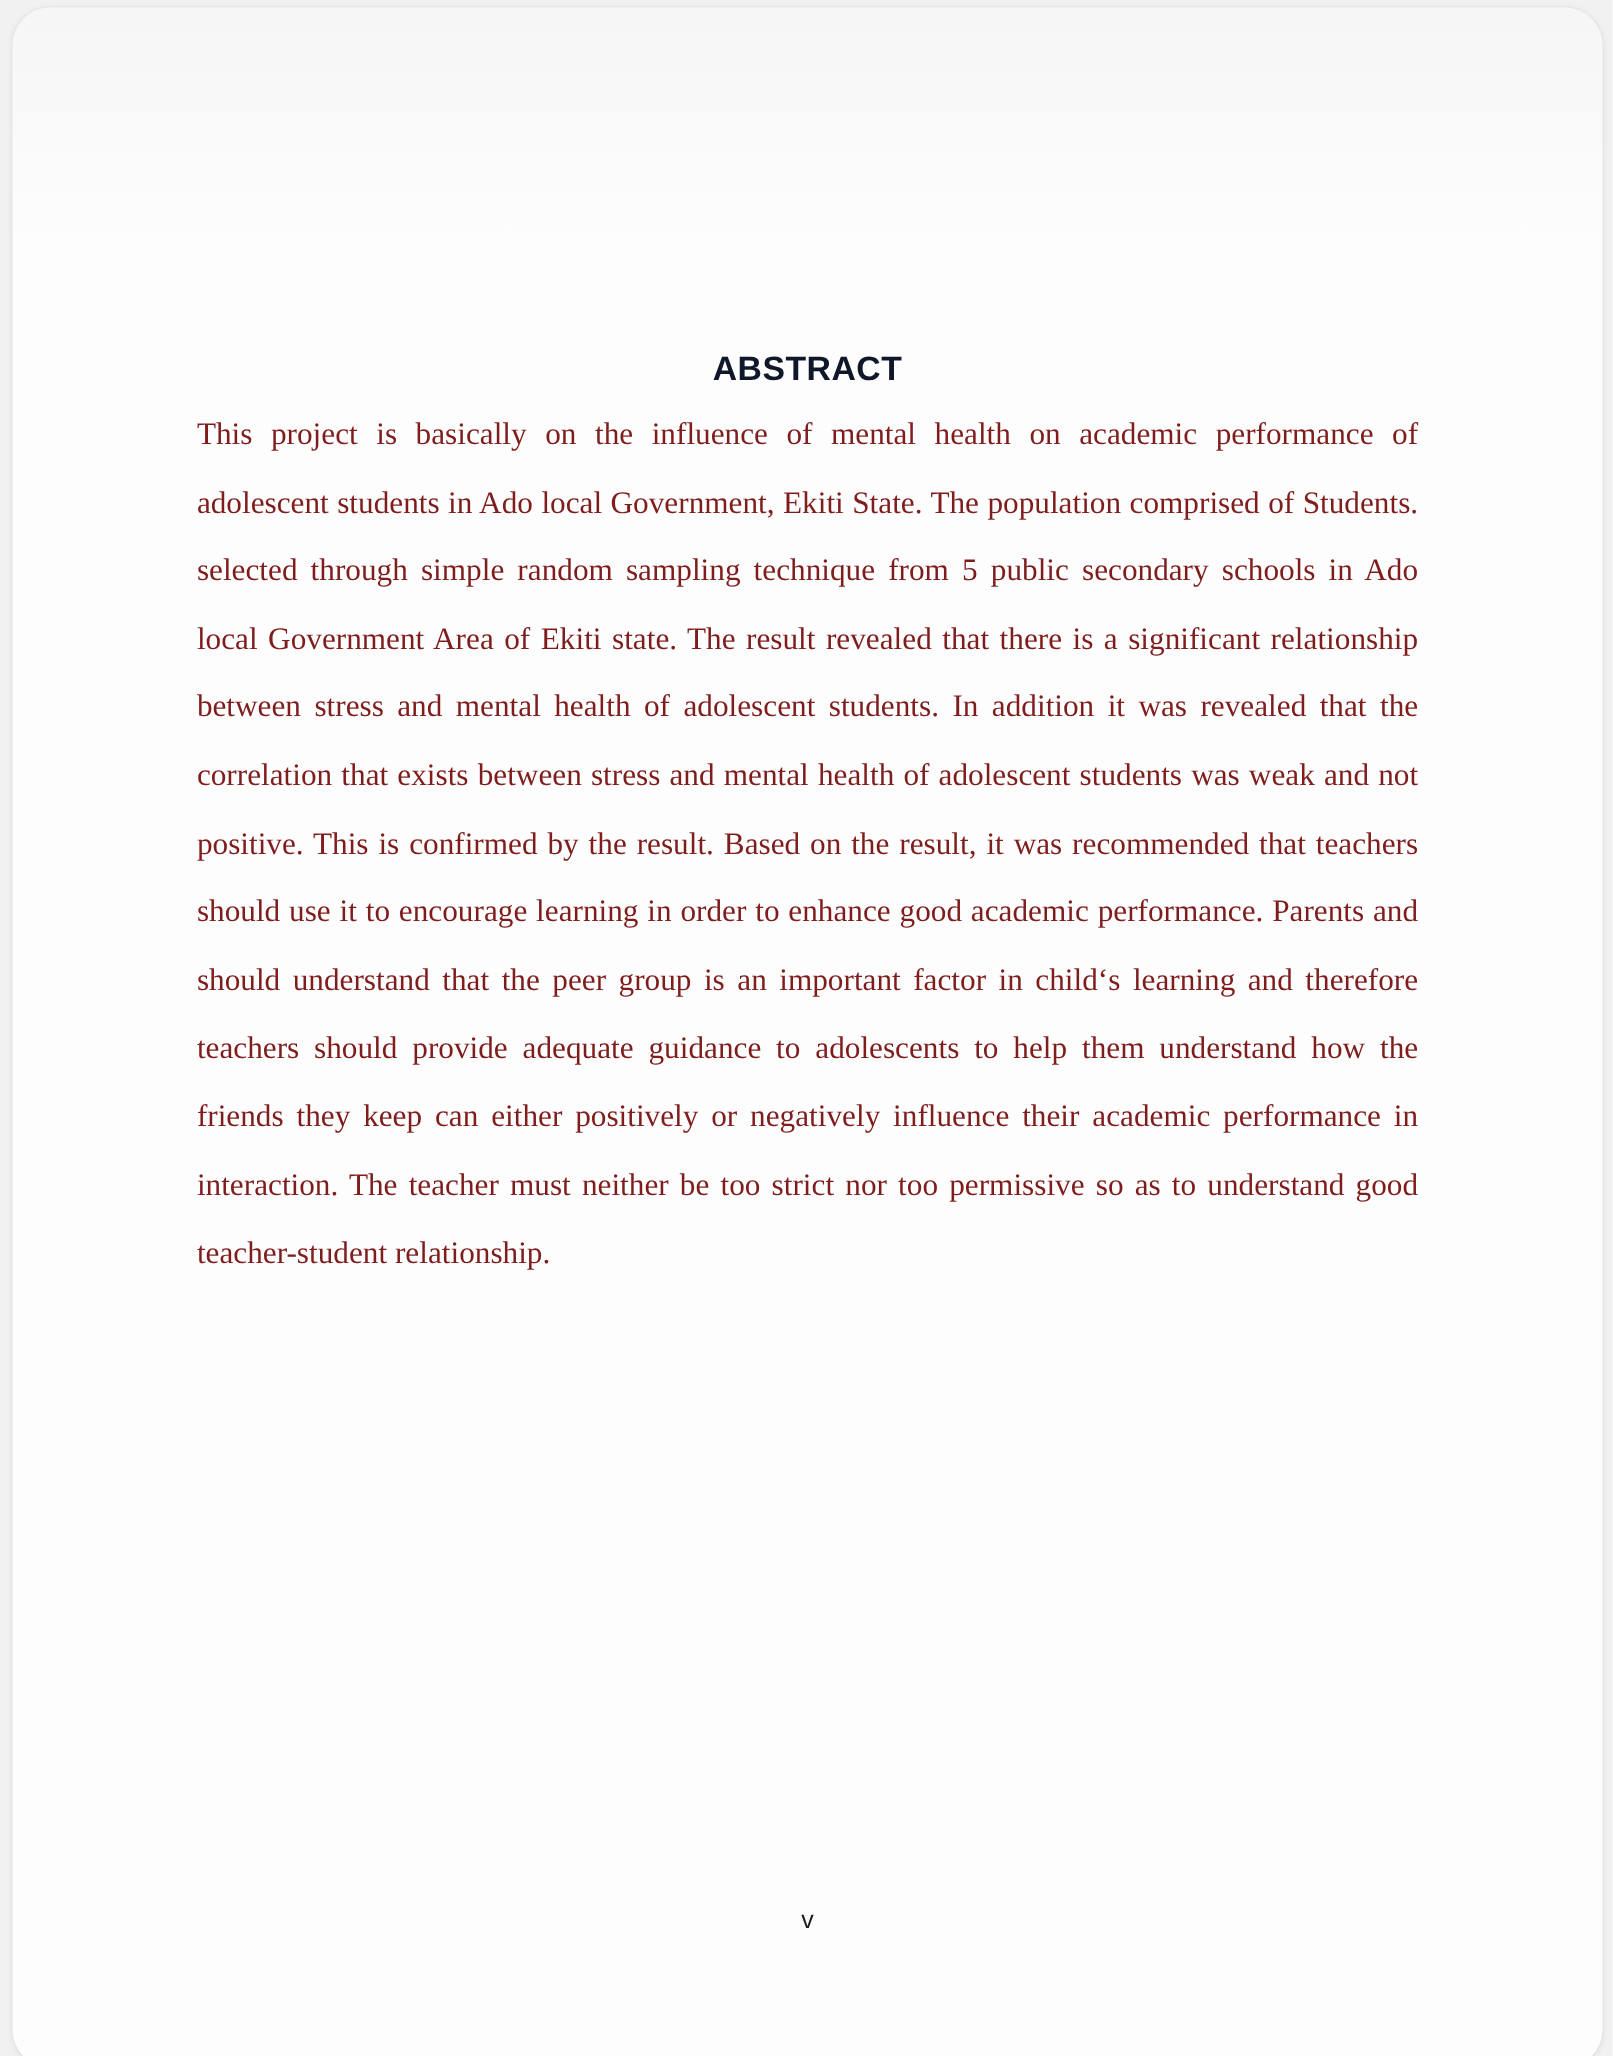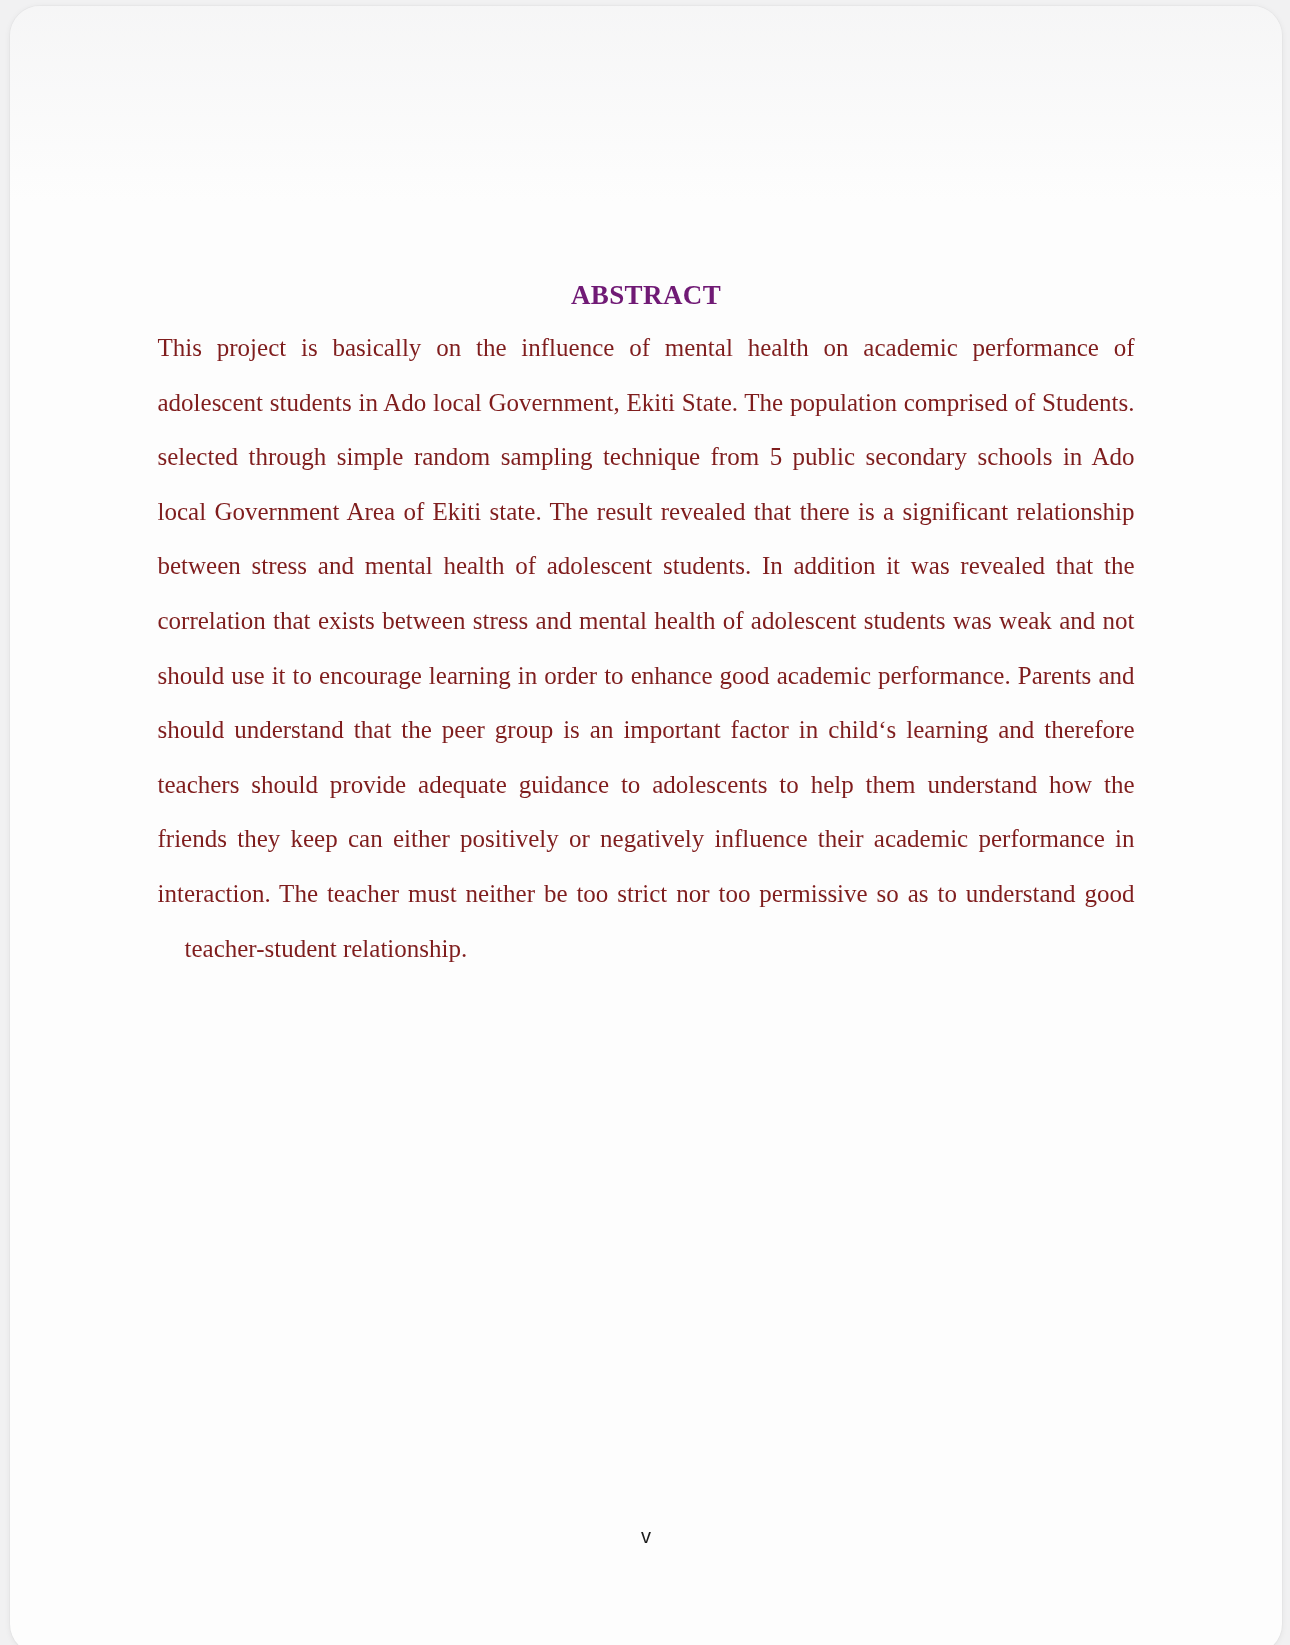--- a/index.html
+++ b/index.html
@@ -30,45 +30,44 @@
     position: absolute;
     left: 0; top: 0; right: 0;
     height: 230px;
     border-radius: 30px 30px 0 0;
     background: linear-gradient(180deg, rgba(240,240,241,0.55), rgba(253,253,253,0) 85%);
     pointer-events: none;
   }
   .abstract-title {
     margin: 272px 0 0 0;
     text-align: center;
-    font-family: Liberation Serif, serif;
+    font-family: Liberation Sans, sans-serif;
     font-weight: 700;
     font-size: 27px;
     line-height: 34px;
     letter-spacing: 0.4px;
-    color: #701a75;
+    color: #0f172a;
   }
   .abstract-body {
     width: 977px;
     margin: 9px auto 0 auto;
     font-family: "Liberation Serif", "DejaVu Serif", serif;
     font-size: 25px;
     color: #7f1d1d;
   }
   .line {
     height: 54.6px;
     line-height: 54.6px;
     text-align: justify;
     text-align-last: justify;
     white-space: normal;
   }
   .line-last {
     text-align: right;
     text-align-last: left;
-    margin-left: 27px;
   }
   .page-number {
     position: absolute;
     top: 1518px;
     left: 0;
     right: 0;
     text-align: center;
     font-family: "Liberation Sans", sans-serif;
     font-size: 20px;
     line-height: 24px;
@@ -82,20 +81,21 @@
 
   <h1 class="abstract-title">ABSTRACT</h1>
 
   <div class="abstract-body">
     <div class="line">This project is basically on the influence of mental health on academic performance of</div>
     <div class="line">adolescent students in Ado local Government, Ekiti State. The population comprised of Students.</div>
     <div class="line">selected through simple random sampling technique from 5 public secondary schools in Ado</div>
     <div class="line">local Government Area of Ekiti state. The result revealed that there is a significant relationship</div>
     <div class="line">between stress and mental health of adolescent students. In addition it was revealed that the</div>
     <div class="line">correlation that exists between stress and mental health of adolescent students was weak and not</div>
+    <div class="line">positive. This is confirmed by the result.  Based on the result, it was recommended that teachers</div>
     <div class="line">should use it to encourage learning in order to enhance good academic performance. Parents and</div>
     <div class="line">should understand that the peer group is an important factor in child‘s learning and therefore</div>
     <div class="line">teachers should provide adequate guidance to adolescents to help them understand how the</div>
     <div class="line">friends they keep can either positively or negatively influence their academic performance in</div>
     <div class="line">interaction. The teacher must neither be too strict nor too permissive so as to understand good</div>
     <div class="line line-last">teacher-student relationship.</div>
   </div>
 
   <div class="page-number">v</div>
 

